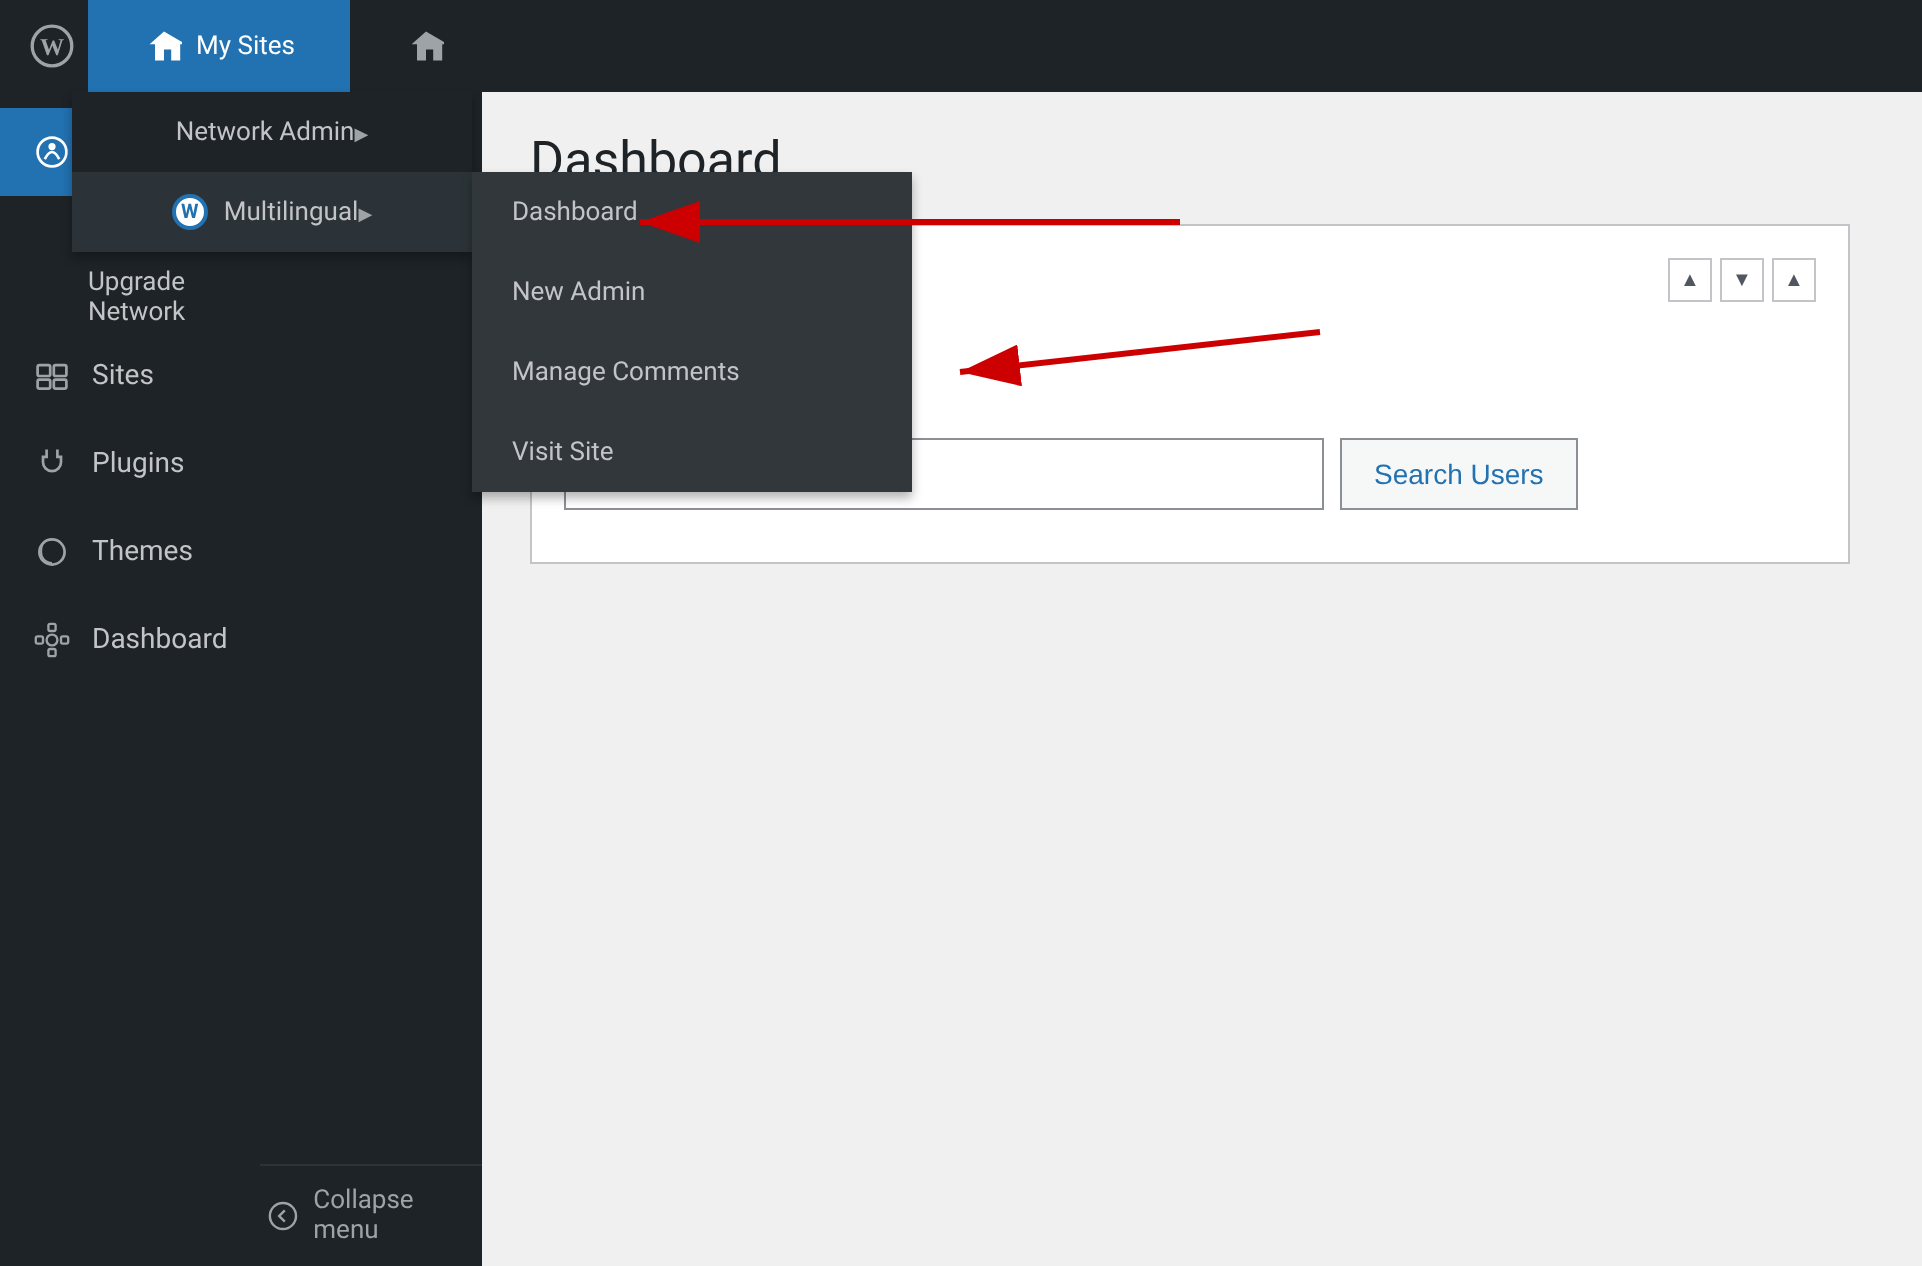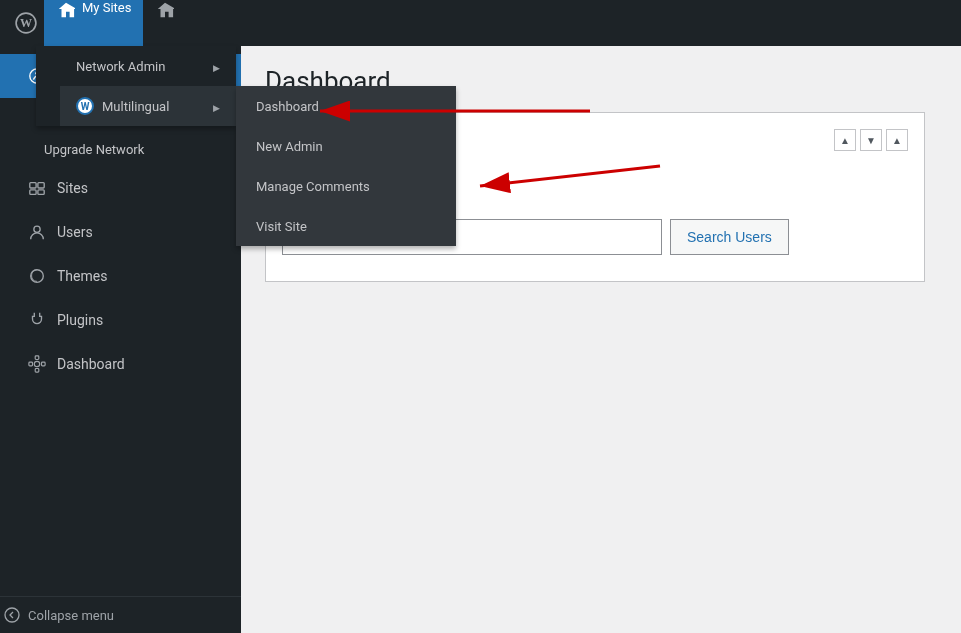--- a/index.html
+++ b/index.html
@@ -21,22 +21,22 @@
       height: 46px;
       display: flex;
       align-items: center;
       justify-content: center;
       background: #1d2327;
       cursor: pointer;
     }
     .admin-bar-item {
       height: 46px;
       display: flex;
-      align-items: flex-start;
-      padding: 0 12px;
+      align-items: center;
+      padding: 0 28px;
       color: #c3c4c7;
       font-size: 13px;
       cursor: pointer;
       white-space: nowrap;
       gap: 6px;
     }
     .admin-bar-item:hover, .admin-bar-item.active {
       background: #2c3338;
       color: #fff;
     }
@@ -57,21 +57,21 @@
       display: flex;
       height: calc(633px - 46px);
     }
 
     
     .sidebar {
       width: 241px;
       background: #1d2327;
       flex-shrink: 0;
       display: flex;
-      flex-direction: column;
+      flex-direction: row;
     }
 
     
     .my-sites-dropdown {
       position: absolute;
       top: 46px;
       left: 36px;
       background: #1d2327;
       min-width: 200px;
       z-index: 200;
@@ -79,22 +79,21 @@
     }
 
     .dropdown-item {
       height: 40px;
       display: flex;
       align-items: center;
       padding: 0 16px;
       color: #c3c4c7;
       font-size: 13px;
       cursor: pointer;
-      justify-content: space-between;
-      margin-left: 24px;
+      justify-content: center;
     }
     .dropdown-item.highlighted { background: #2c3338; }
     .dropdown-item-content { display: flex; align-items: center; gap: 8px; }
 
     
     .multilingual-submenu {
       position: absolute;
       top: 86px;
       left: 236px;
       background: #32373c;
@@ -113,21 +112,21 @@
     }
 
     
     .sidebar-nav {
       flex: 1;
       padding-top: 8px;
     }
     .sidebar-nav-item {
       display: flex;
       align-items: center;
-      padding: 8px 27px;
+      padding: 8px 16px;
       color: #c3c4c7;
       font-size: 14px;
       cursor: pointer;
       gap: 10px;
       height: 44px;
     }
     .sidebar-nav-item.active { background: #2271b1; color: #fff; }
     .sidebar-nav-icon {
       width: 20px;
       height: 20px;
@@ -365,47 +364,38 @@
           <svg width="18" height="18" viewBox="0 0 20 20" fill="none" xmlns="http://www.w3.org/2000/svg">
             <rect x="2" y="4" width="7" height="6" rx="1" fill="none" stroke="#9ea3a8" stroke-width="1.5"></rect>
             <rect x="11" y="4" width="7" height="6" rx="1" fill="none" stroke="#9ea3a8" stroke-width="1.5"></rect>
             <rect x="2" y="12" width="7" height="5" rx="1" fill="none" stroke="#9ea3a8" stroke-width="1.5"></rect>
             <rect x="11" y="12" width="7" height="5" rx="1" fill="none" stroke="#9ea3a8" stroke-width="1.5"></rect>
           </svg>
         </div>
         <span>Sites</span>
       </div>
 
+
       <div class="sidebar-nav-item">
         <div class="sidebar-nav-icon">
           <svg width="18" height="18" viewBox="0 0 20 20" fill="none" xmlns="http://www.w3.org/2000/svg">
-            <circle cx="10" cy="7" r="3.5" fill="none" stroke="#9ea3a8" stroke-width="1.5"></circle>
-            <path d="M3 18c0-3.866 3.134-7 7-7s7 3.134 7 7" fill="none" stroke="#9ea3a8" stroke-width="1.5"></path>
+            <path d="M7 2v4H5v3a5 5 0 0 0 10 0V6h-2V2" fill="none" stroke="#9ea3a8" stroke-width="1.5"></path>
           </svg>
         </div>
-        <span>Users</span>
+        <span>Plugins</span>
       </div>
 
       <div class="sidebar-nav-item">
         <div class="sidebar-nav-icon">
           <svg width="18" height="18" viewBox="0 0 20 20" fill="none" xmlns="http://www.w3.org/2000/svg">
             <circle cx="10" cy="10" r="7" fill="none" stroke="#9ea3a8" stroke-width="1.5"></circle>
             <path d="M10 3 C6 3 4 6 4 10 C4 13 6 16 10 16" fill="none" stroke="#9ea3a8" stroke-width="1"></path>
           </svg>
         </div>
         <span>Themes</span>
-      </div>
-
-      <div class="sidebar-nav-item">
-        <div class="sidebar-nav-icon">
-          <svg width="18" height="18" viewBox="0 0 20 20" fill="none" xmlns="http://www.w3.org/2000/svg">
-            <path d="M7 2v4H5v3a5 5 0 0 0 10 0V6h-2V2" fill="none" stroke="#9ea3a8" stroke-width="1.5"></path>
-          </svg>
-        </div>
-        <span>Plugins</span>
       </div>
 
       <div class="sidebar-nav-item">
         <div class="sidebar-nav-icon">
           <svg width="18" height="18" viewBox="0 0 20 20" fill="none" xmlns="http://www.w3.org/2000/svg">
             <rect x="8" y="1" width="4" height="4" rx="1" fill="none" stroke="#9ea3a8" stroke-width="1.3"></rect>
             <rect x="8" y="15" width="4" height="4" rx="1" fill="none" stroke="#9ea3a8" stroke-width="1.3"></rect>
             <rect x="1" y="8" width="4" height="4" rx="1" fill="none" stroke="#9ea3a8" stroke-width="1.3"></rect>
             <rect x="15" y="8" width="4" height="4" rx="1" fill="none" stroke="#9ea3a8" stroke-width="1.3"></rect>
             <circle cx="10" cy="10" r="3" fill="none" stroke="#9ea3a8" stroke-width="1.3"></circle>

